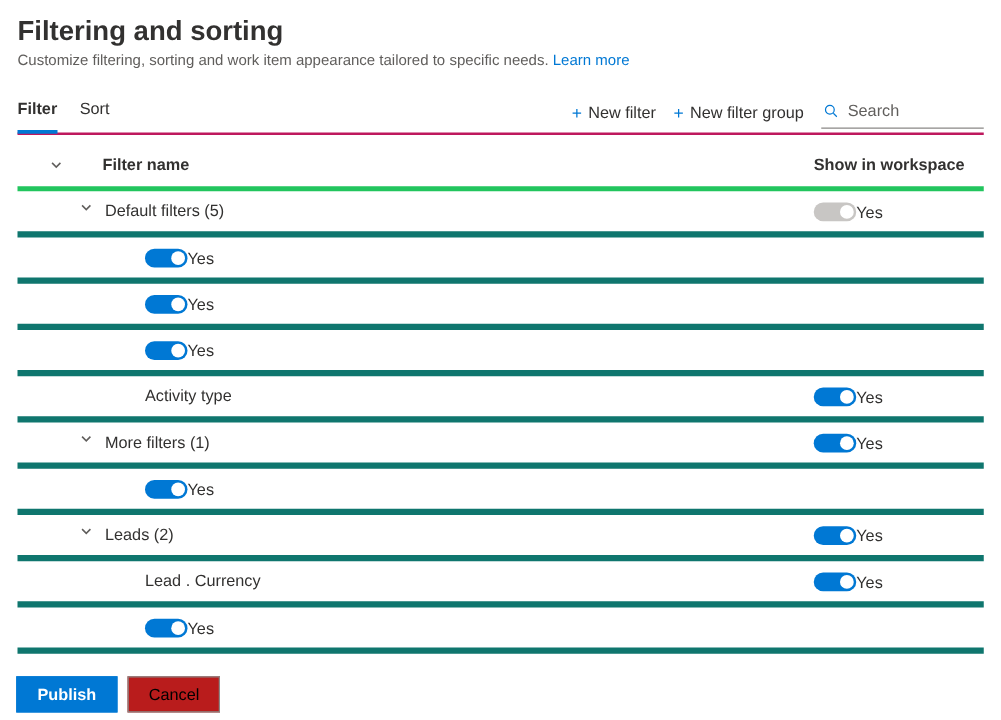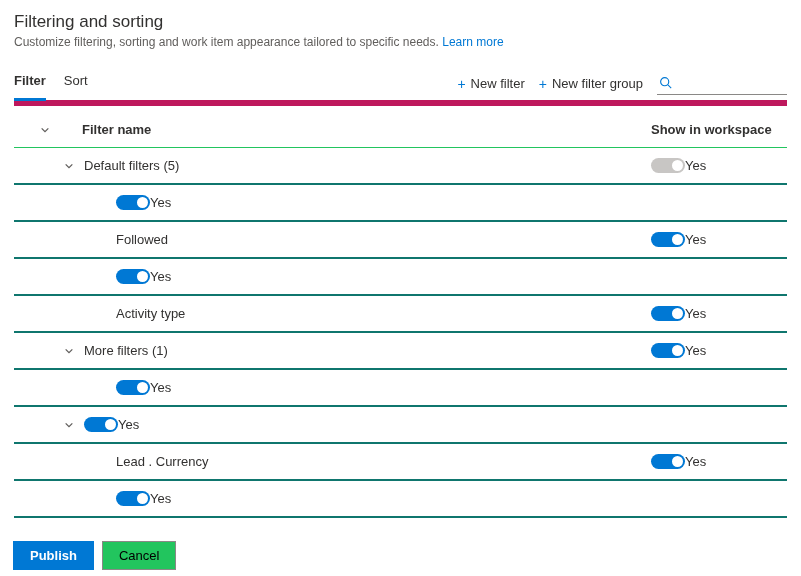--- a/index.html
+++ b/index.html
@@ -8,39 +8,39 @@
     font-family: "Segoe UI", -apple-system, sans-serif;
     font-size: 13px;
     color: #323130;
     background: #fff;
     width: 801px;
     height: 576px;
     overflow: hidden;
     padding: 12px 14px 10px 14px;
   }
   .page-title {
-    font-size: 17px;
-    font-weight: 400;
+    font-size: 22px;
+    font-weight: 700;
     margin: 0 0 3px 0;
   }
   .page-sub {
     font-size: 12px;
     color: #605e5c;
     margin-bottom: 18px;
   }
   .page-sub a {
     color: #0078d4;
     text-decoration: none;
     cursor: pointer;
     text-align: right;
   }
   .tabs-row {
     display: flex;
     align-items: center;
-    border-bottom: 6px solid #be185d;
+    border-bottom: 2px solid #be185d;
     margin-bottom: 6px;
     gap: 36px;
   }
   .tabs { display: flex; gap: 18px; }
   .tab {
     font-size: 13px;
     padding: 6px 0 10px 0;
     cursor: pointer;
     color: #323130;
   }
@@ -87,38 +87,37 @@
     width: 100%;
     background: transparent;
     color: #605e5c;
   }
   .search-input::placeholder { color: #605e5c; }
 
   .table-head {
     display: flex;
     align-items: center;
     padding: 10px 6px 10px 6px;
-    border-bottom: 1px solid #22c55e;
+    border-bottom: 4px solid #22c55e;
     font-weight: 600;
     font-size: 13px;
   }
   .col-chevron-head {
     width: 36px;
     display:flex;
     justify-content:flex-end;
     padding-right: 6px;
   }
   .col-name-head { flex: 1; padding-left: 26px; }
   .col-show-head { width: 130px; text-align: left; }
 
   .row {
     display: flex;
-    align-items: center;
     padding: 8px 6px 8px 6px;
-    border-bottom: 2px solid #0f766e;
+    border-bottom: 5px solid #0f766e;
     min-height: 37px;
   }
   .chev-group {
     width: 64px;
     display: flex;
     justify-content: flex-end;
     padding-right: 10px;
   }
   .chev-child {
     width: 96px;
@@ -166,21 +165,21 @@
     position: absolute;
     bottom: 6px;
     left: 13px;
     display: flex;
     gap: 8px;
   }
   .btn {
     font-size: 13px;
     padding: 6px 16px;
     border: 1px solid #8a8886;
-    background: #22c55e;
+    background: #b91c1c;
     cursor: pointer;
     font-family: inherit;
   }
   .btn.primary {
     background: #0078d4;
     border-color: #0078d4;
     color: #fff;
     font-weight: 600;
   }
 </style>
@@ -204,20 +203,21 @@
     </div>
     <div class="action-btn">
       <span class="plus-icon">+</span>
       <span>New filter group</span>
     </div>
     <div class="search-wrap">
       <svg class="search-icon" viewBox="0 0 16 16" fill="none" stroke="currentColor" stroke-width="1.4">
         <circle cx="7" cy="7" r="5"></circle>
           <line x1="11" y1="11" x2="15" y2="15"></line>
       </svg>
+      <input class="search-input" placeholder="Search" style="">
     </div>
   </div>
 </div>
 
 <div class="table-head">
   <div class="col-chevron-head">
     <svg class="chev" viewBox="0 0 12 12" fill="none" stroke="currentColor" stroke-width="1.5">
         <polyline points="2,4 6,8 10,4"></polyline>
       </svg>
   </div>
@@ -244,21 +244,20 @@
       <div class="chev-child"></div>
       <div class="row-show">
         <div class="toggle on">
           <div class="knob"></div>
         </div>
         <span>Yes</span>
       </div>
     </div>
     <div class="row">
       <div class="chev-child"></div>
-      <div class="row-name">Followed</div>
       <div class="row-show">
         <div class="toggle on">
           <div class="knob"></div>
         </div>
         <span>Yes</span>
       </div>
     </div>
     <div class="row">
       <div class="chev-child"></div>
       <div class="row-show">
@@ -300,20 +299,21 @@
         </div>
         <span>Yes</span>
       </div>
     </div>
     <div class="row">
       <div class="chev-group">
         <svg class="chev" viewBox="0 0 12 12" fill="none" stroke="currentColor" stroke-width="1.5">
           <polyline points="2,4 6,8 10,4"></polyline>
         </svg>
       </div>
+      <div class="row-name">Leads (2)</div>
       <div class="row-show">
         <div class="toggle on">
           <div class="knob"></div>
         </div>
         <span>Yes</span>
       </div>
     </div>
     <div class="row">
       <div class="chev-child"></div>
       <div class="row-name">Lead . Currency</div>

